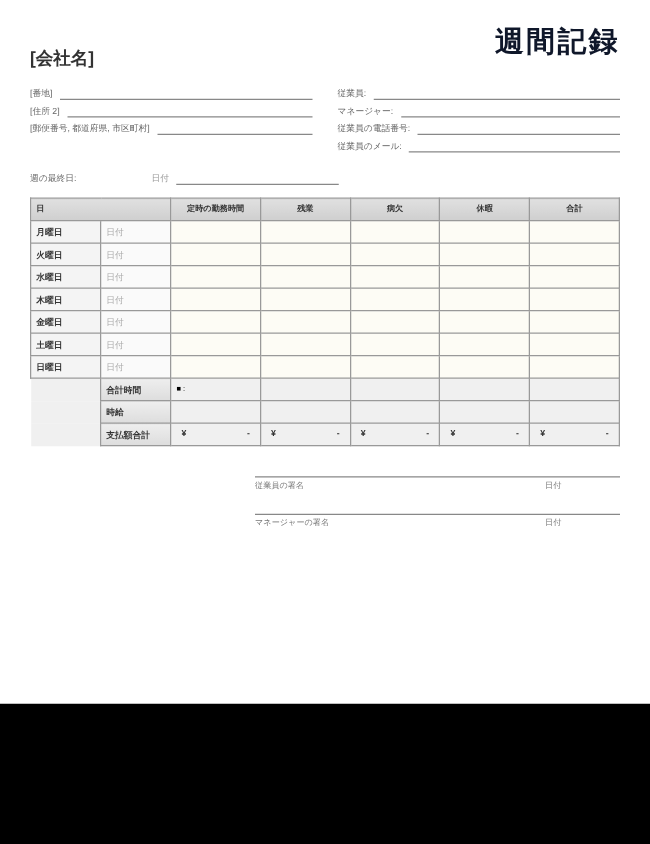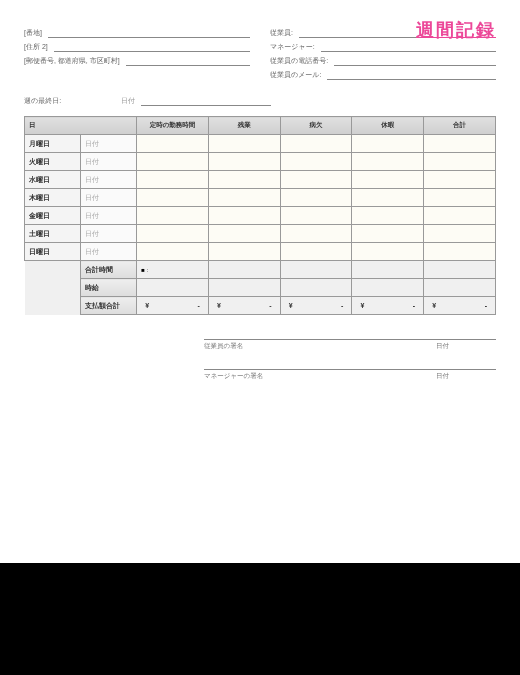--- a/index.html
+++ b/index.html
@@ -1,18 +1,18 @@
 <!DOCTYPE html>
 <html><head>
 <meta charset="utf-8">
 <style>
   * { box-sizing: border-box; margin: 0; padding: 0; }
   body { width: 520px; height: 675px; font-family: "Meiryo", sans-serif; background: #fff; }
   .page { width: 520px; padding: 28px 24px 0 24px; position: relative; }
-  .title-right { position: absolute; top: 18px; right: 24px; font-size: 18px; font-weight: bold; color: #ec4899; letter-spacing: 2px; text-decoration: underline; }
+  .title-right { position: absolute; top: 18px; right: 24px; font-size: 23px; font-weight: bold; color: #0f172a; letter-spacing: 2px; }
   .company { font-size: 14px; font-weight: bold; color: #333; margin-top: 10px; margin-bottom: 14px; }
   .header-row { display: flex; gap: 20px; margin-bottom: 12px; }
   .hcol { flex: 1; font-size: 7px; color: #666; }
   .hcol .field { display: flex; align-items: flex-end; margin-bottom: 4px; }
   .hcol .label { white-space: nowrap; margin-right: 6px; }
   .hcol .line { flex: 1; border-bottom: 0.5px solid #888; height: 10px; }
   .weekend-row { font-size: 7px; color: #666; display: flex; align-items: flex-end; margin-bottom: 10px; }
   .weekend-row .gap { width: 60px; }
   .weekend-row .datelabel { margin-right: 6px; color: #999; }
   .weekend-row .line { flex: 1; border-bottom: 0.5px solid #888; height: 10px; max-width: 130px; }
@@ -36,20 +36,21 @@
   .sig-line .sl { flex: 1; }
   .sig-line .sr { width: 60px; text-align: left; }
   
   .blackbar { position: absolute; left:0; bottom:0; width: 520px; height: 112px; background: #000; }
 </style>
 </head>
 <body>
 
 <div class="page">
   <div class="title-right">週間記録</div>
+  <div class="company">[会社名]</div>
 
   <div class="header-row">
     <div class="hcol">
       <div class="field">
           <span class="label">[番地]</span>
           <span class="line"></span>
         </div>
       <div class="field">
           <span class="label">[住所 2]</span>
           <span class="line"></span>

